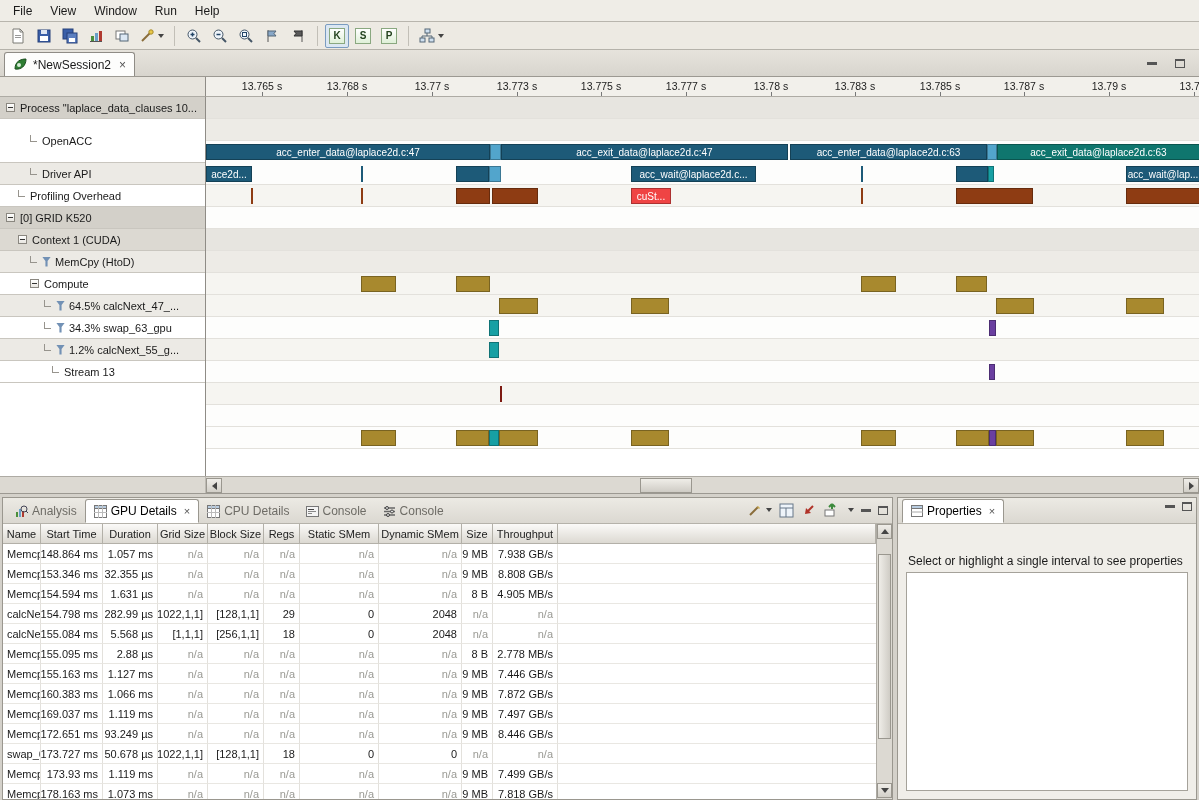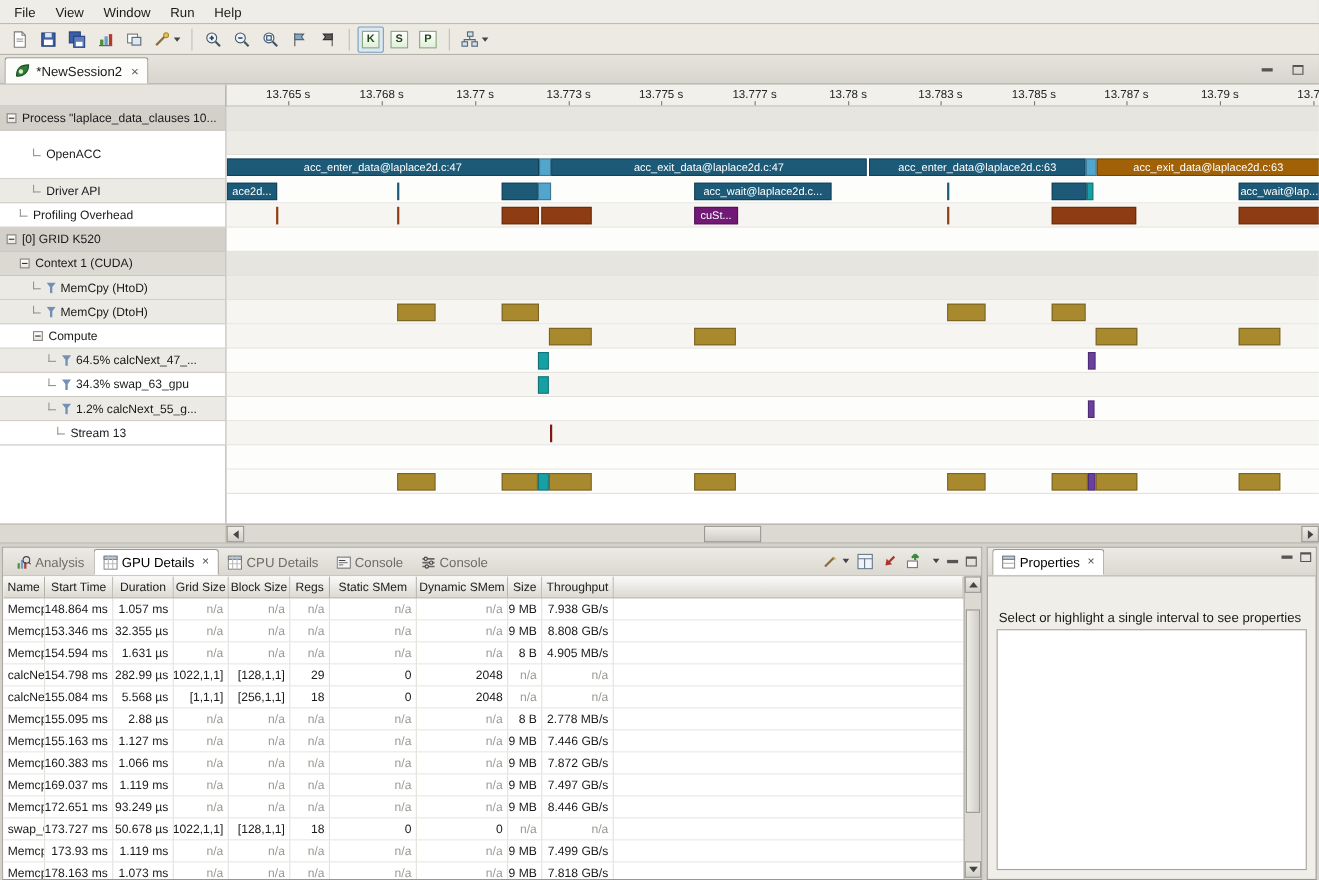--- a/index.html
+++ b/index.html
@@ -335,25 +335,20 @@
       </div>
       <div class="nrow group2" style="height: 22px; padding-left: 18px;">
         <span class="expander"></span>
         <span class="nlabel">Context 1 (CUDA)</span>
       </div>
       <div class="nrow row-b" style="height: 22px; padding-left: 30px;">
         <span class="corner"></span>
         <span class="funnel"></span>
         <span class="nlabel">MemCpy (HtoD)</span>
       </div>
-      <div class="nrow row-b" style="height: 22px; padding-left: 30px;">
-        <span class="corner"></span>
-        <span class="funnel"></span>
-        <span class="nlabel">MemCpy (DtoH)</span>
-      </div>
       <div class="nrow row-a" style="height: 22px; padding-left: 30px;">
         <span class="expander"></span>
         <span class="nlabel">Compute</span>
       </div>
       <div class="nrow row-b" style="height: 22px; padding-left: 44px;">
         <span class="corner"></span>
         <span class="funnel"></span>
         <span class="nlabel">64.5% calcNext_47_...</span>
       </div>
       <div class="nrow row-a" style="height: 22px; padding-left: 44px;">
@@ -373,37 +368,37 @@
     </div>
   <div id="lanes">
       <div class="lane group" style="height: 22px;"></div>
       <div class="lane group2" style="height: 22px;"></div>
       <div class="lane row-a" style="height: 44px;">
         <div class="bar" style="left: 0px; width: 284px; top: 3px; background: rgb(29, 90, 120); border: 1px solid rgba(0, 0, 0, 0.28);">acc_enter_data@laplace2d.c:47</div>
         <div class="bar" style="left: 284px; width: 11px; top: 3px; background: rgb(82, 165, 204); border: 1px solid rgba(0, 0, 0, 0.28);"></div>
         <div class="bar" style="left: 295px; width: 287px; top: 3px; background: rgb(29, 90, 120); border: 1px solid rgba(0, 0, 0, 0.28);">acc_exit_data@laplace2d.c:47</div>
         <div class="bar" style="left: 584px; width: 197px; top: 3px; background: rgb(29, 90, 120); border: 1px solid rgba(0, 0, 0, 0.28);">acc_enter_data@laplace2d.c:63</div>
         <div class="bar" style="left: 781px; width: 10px; top: 3px; background: rgb(82, 165, 204); border: 1px solid rgba(0, 0, 0, 0.28);"></div>
-        <div class="bar" style="left: 791px; width: 203px; top: 3px; background: #a16207; border: 1px solid rgba(0, 0, 0, 0.28);">acc_exit_data@laplace2d.c:63</div>
+        <div class="bar" style="left: 791px; width: 203px; top: 3px; background: #0f766e; border: 1px solid rgba(0, 0, 0, 0.28);">acc_exit_data@laplace2d.c:63</div>
         <div class="bar" style="left: 0px; width: 46px; top: 25px; background: rgb(29, 90, 120); border: 1px solid rgba(0, 0, 0, 0.28);">ace2d...</div>
         <div class="bar" style="left: 155px; width: 2px; top: 25px; background: rgb(29, 90, 120);"></div>
         <div class="bar" style="left: 250px; width: 33px; top: 25px; background: rgb(29, 90, 120); border: 1px solid rgba(0, 0, 0, 0.28);"></div>
         <div class="bar" style="left: 283px; width: 12px; top: 25px; background: rgb(82, 165, 204); border: 1px solid rgba(0, 0, 0, 0.28);"></div>
         <div class="bar" style="left: 425px; width: 125px; top: 25px; background: rgb(29, 90, 120); border: 1px solid rgba(0, 0, 0, 0.28);">acc_wait@laplace2d.c...</div>
         <div class="bar" style="left: 655px; width: 2px; top: 25px; background: rgb(29, 90, 120);"></div>
         <div class="bar" style="left: 750px; width: 32px; top: 25px; background: rgb(29, 90, 120); border: 1px solid rgba(0, 0, 0, 0.28);"></div>
         <div class="bar" style="left: 782px; width: 6px; top: 25px; background: rgb(23, 160, 164); border: 1px solid rgba(0, 0, 0, 0.28);"></div>
         <div class="bar" style="left: 920px; width: 74px; top: 25px; background: rgb(29, 90, 120); border: 1px solid rgba(0, 0, 0, 0.28);">acc_wait@lap...</div>
       </div>
       <div class="lane row-b" style="height: 22px;">
         <div class="bar" style="left: 45px; width: 2px; top: 3px; background: rgb(142, 60, 19);"></div>
         <div class="bar" style="left: 155px; width: 2px; top: 3px; background: rgb(142, 60, 19);"></div>
         <div class="bar" style="left: 250px; width: 34px; top: 3px; background: rgb(142, 60, 19); border: 1px solid rgba(0, 0, 0, 0.28);"></div>
         <div class="bar" style="left: 286px; width: 46px; top: 3px; background: rgb(142, 60, 19); border: 1px solid rgba(0, 0, 0, 0.28);"></div>
-        <div class="bar" style="left: 425px; width: 40px; top: 3px; background: #701a75; border: 1px solid rgba(0, 0, 0, 0.28);">cuSt...</div>
+        <div class="bar" style="left: 425px; width: 40px; top: 3px; background: #ef4444; border: 1px solid rgba(0, 0, 0, 0.28);">cuSt...</div>
         <div class="bar" style="left: 655px; width: 2px; top: 3px; background: rgb(142, 60, 19);"></div>
         <div class="bar" style="left: 750px; width: 77px; top: 3px; background: rgb(142, 60, 19); border: 1px solid rgba(0, 0, 0, 0.28);"></div>
         <div class="bar" style="left: 920px; width: 74px; top: 3px; background: rgb(142, 60, 19); border: 1px solid rgba(0, 0, 0, 0.28);"></div>
       </div>
       <div class="lane row-a" style="height: 22px;"></div>
       <div class="lane group" style="height: 22px;"></div>
       <div class="lane group2" style="height: 22px;"></div>
       <div class="lane row-b" style="height: 22px;">
         <div class="bar" style="left: 155px; width: 35px; top: 3px; background: rgb(168, 137, 46); border: 1px solid rgba(0, 0, 0, 0.28);"></div>
         <div class="bar" style="left: 250px; width: 34px; top: 3px; background: rgb(168, 137, 46); border: 1px solid rgba(0, 0, 0, 0.28);"></div>

